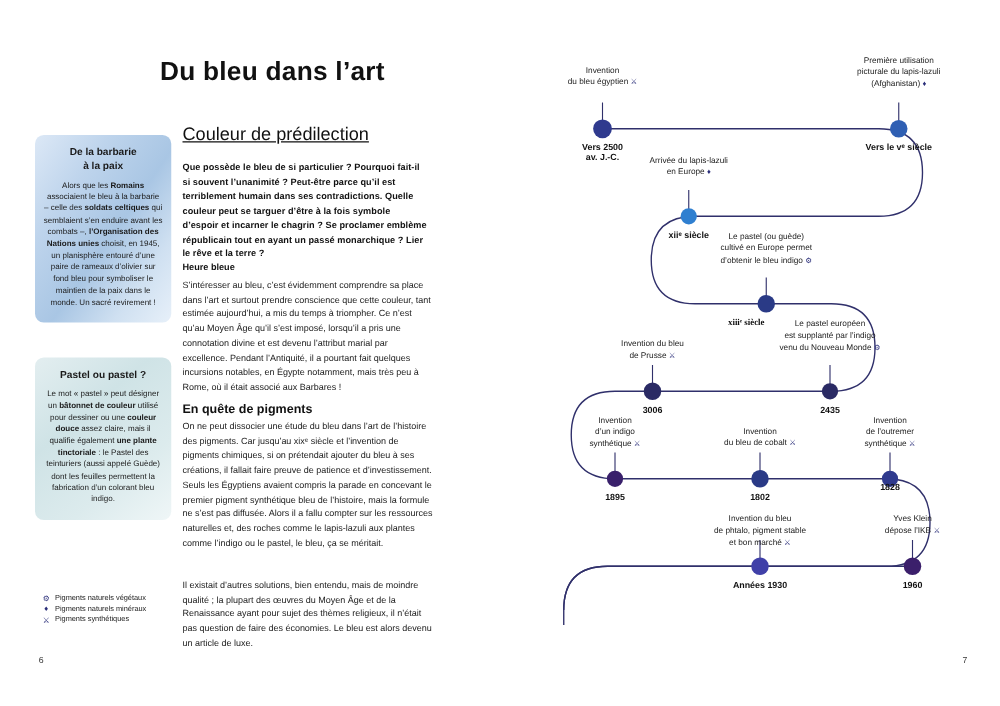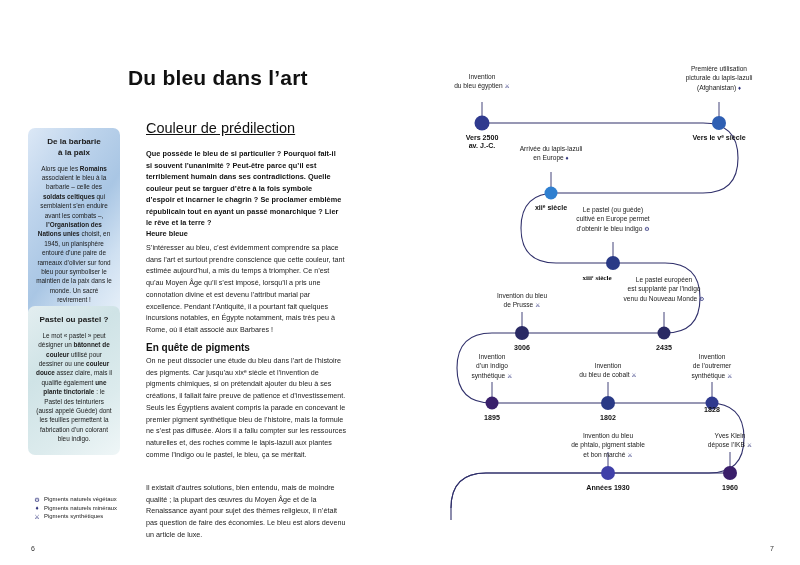--- a/index.html
+++ b/index.html
@@ -4,21 +4,21 @@
 <style>
   html,body{margin:0;padding:0;}
   body{
     width:800px;height:565px;
     background:#ffffff;
     font-family:"Liberation Sans", sans-serif;
     color:#1a1a1a;
     position:relative;
     overflow:hidden;
   }
-  .spread{position:absolute;inset:0;margin-top:20px;}
+  .spread{position:absolute;inset:0;}
 
   
   .left-page{position:absolute;left:0;top:0;width:400px;height:565px;}
   .right-page{position:absolute;left:400px;top:0;width:400px;height:565px;}
 
   .chapter-title{
     position:absolute;left:128px;top:46px;
     font-size:21px;font-weight:bold;letter-spacing:.2px;
     color:#111;
   }
@@ -45,21 +45,21 @@
   .body-par{
     position:absolute;left:146px;width:200px;
     font-size:7.2px;line-height:1.63;color:#1b1b1b;text-align:left;
   }
   .par-1{top:222px;}
   .par-2{top:335px;}
   .par-3{top:462px;}
 
   
   .side-box{
-    position:absolute;left:28px;width:92px;
+    position:absolute;left:28px;width:109px;
     border-radius:7px;
     text-align:center;
     padding:9px 7px 11px 7px;
     box-sizing:border-box;
     color:#1a1a1a;
   }
   .box-1{
     top:108px;
     background:linear-gradient(125deg,#dce8f6 0%,#bed4ec 28%,#a9c6e4 55%,#cfe0f1 78%,#e7f0f9 100%);
   }

